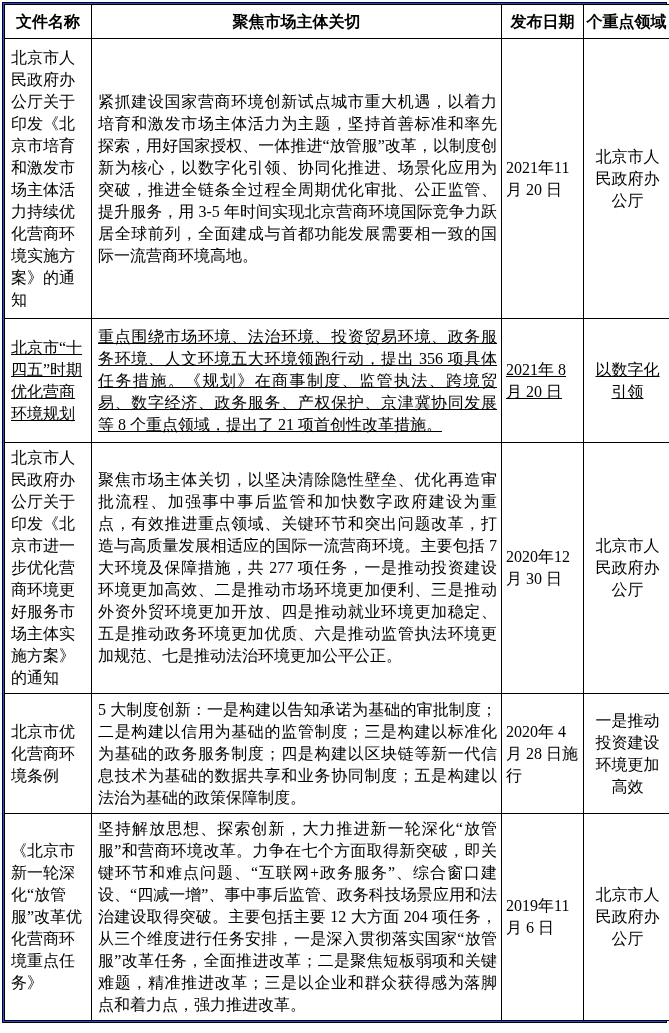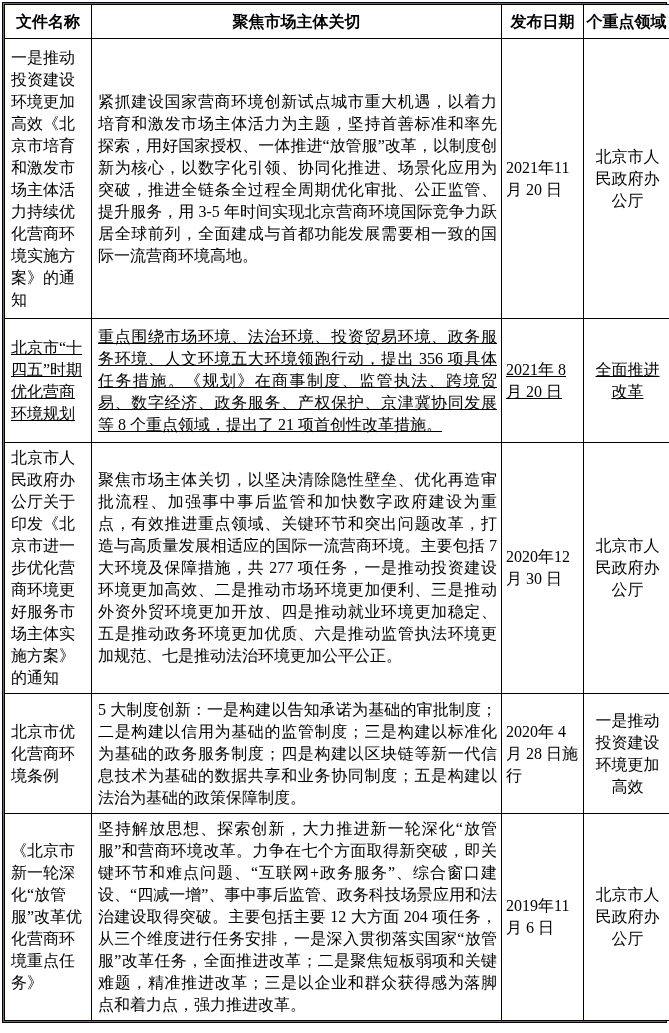--- a/index.html
+++ b/index.html
@@ -11,21 +11,21 @@
   body {
     font-family: "Liberation Serif", "DejaVu Serif", serif;
     color: #000000;
   }
   .frame {
     box-sizing: border-box;
     width: 665px;
     margin: 2px;
     border: 1px solid #000000;
     padding: 1px;
-    background: #a16207;
+    background: #1d4ed8;
   }
   table.policy {
     border-collapse: collapse;
     table-layout: fixed;
     width: 100%;
     background: #ffffff;
   }
   table.policy col.c-name { width: 87px; }
   table.policy col.c-content { width: 410px; }
   table.policy col.c-date { width: 82px; }
@@ -82,30 +82,30 @@
     <thead>
       <tr>
         <th>文件名称</th>
         <th>聚焦市场主体关切</th>
         <th>发布日期</th>
         <th>个重点领域</th>
       </tr>
     </thead>
     <tbody>
       <tr class="r0">
-        <td class="name">一是推动投资建设环境更加高效《北京市培育和激发市场主体活力持续优化营商环境实施方案》的通知</td>
+        <td class="name">北京市人民政府办公厅关于印发《北京市培育和激发市场主体活力持续优化营商环境实施方案》的通知</td>
         <td class="content">紧抓建设国家营商环境创新试点城市重大机遇，以着力培育和激发市场主体活力为主题，坚持首善标准和率先探索，用好国家授权、一体推进“放管服”改革，以制度创新为核心，以数字化引领、协同化推进、场景化应用为突破，推进全链条全过程全周期优化审批、公正监管、提升服务，用 3-5 年时间实现北京营商环境国际竞争力跃居全球前列，全面建成与首都功能发展需要相一致的国际一流营商环境高地。</td>
         <td class="date">2021年11月 20 日</td>
         <td class="unit">北京市人民政府办公厅</td>
       </tr>
       <tr class="r1">
         <td class="name">北京市“十四五”时期优化营商环境规划</td>
         <td class="content">重点围绕市场环境、法治环境、投资贸易环境、政务服务环境、人文环境五大环境领跑行动，提出 356 项具体任务措施。《规划》在商事制度、监管执法、跨境贸易、数字经济、政务服务、产权保护、京津冀协同发展等 8 个重点领域，提出了 21 项首创性改革措施。</td>
         <td class="date">2021年 8 月 20 日</td>
-        <td class="unit">全面推进改革</td>
+        <td class="unit">以数字化引领</td>
       </tr>
       <tr class="r2">
         <td class="name">北京市人民政府办公厅关于印发《北京市进一步优化营商环境更好服务市场主体实施方案》的通知</td>
         <td class="content">聚焦市场主体关切，以坚决清除隐性壁垒、优化再造审批流程、加强事中事后监管和加快数字政府建设为重点，有效推进重点领域、关键环节和突出问题改革，打造与高质量发展相适应的国际一流营商环境。主要包括 7 大环境及保障措施，共 277 项任务，一是推动投资建设环境更加高效、二是推动市场环境更加便利、三是推动外资外贸环境更加开放、四是推动就业环境更加稳定、五是推动政务环境更加优质、六是推动监管执法环境更加规范、七是推动法治环境更加公平公正。</td>
         <td class="date">2020年12月 30 日</td>
         <td class="unit">北京市人民政府办公厅</td>
       </tr>
       <tr class="r3">
         <td class="name">北京市优化营商环境条例</td>
         <td class="content">5 大制度创新：一是构建以告知承诺为基础的审批制度；二是构建以信用为基础的监管制度；三是构建以标准化为基础的政务服务制度；四是构建以区块链等新一代信息技术为基础的数据共享和业务协同制度；五是构建以法治为基础的政策保障制度。</td>

